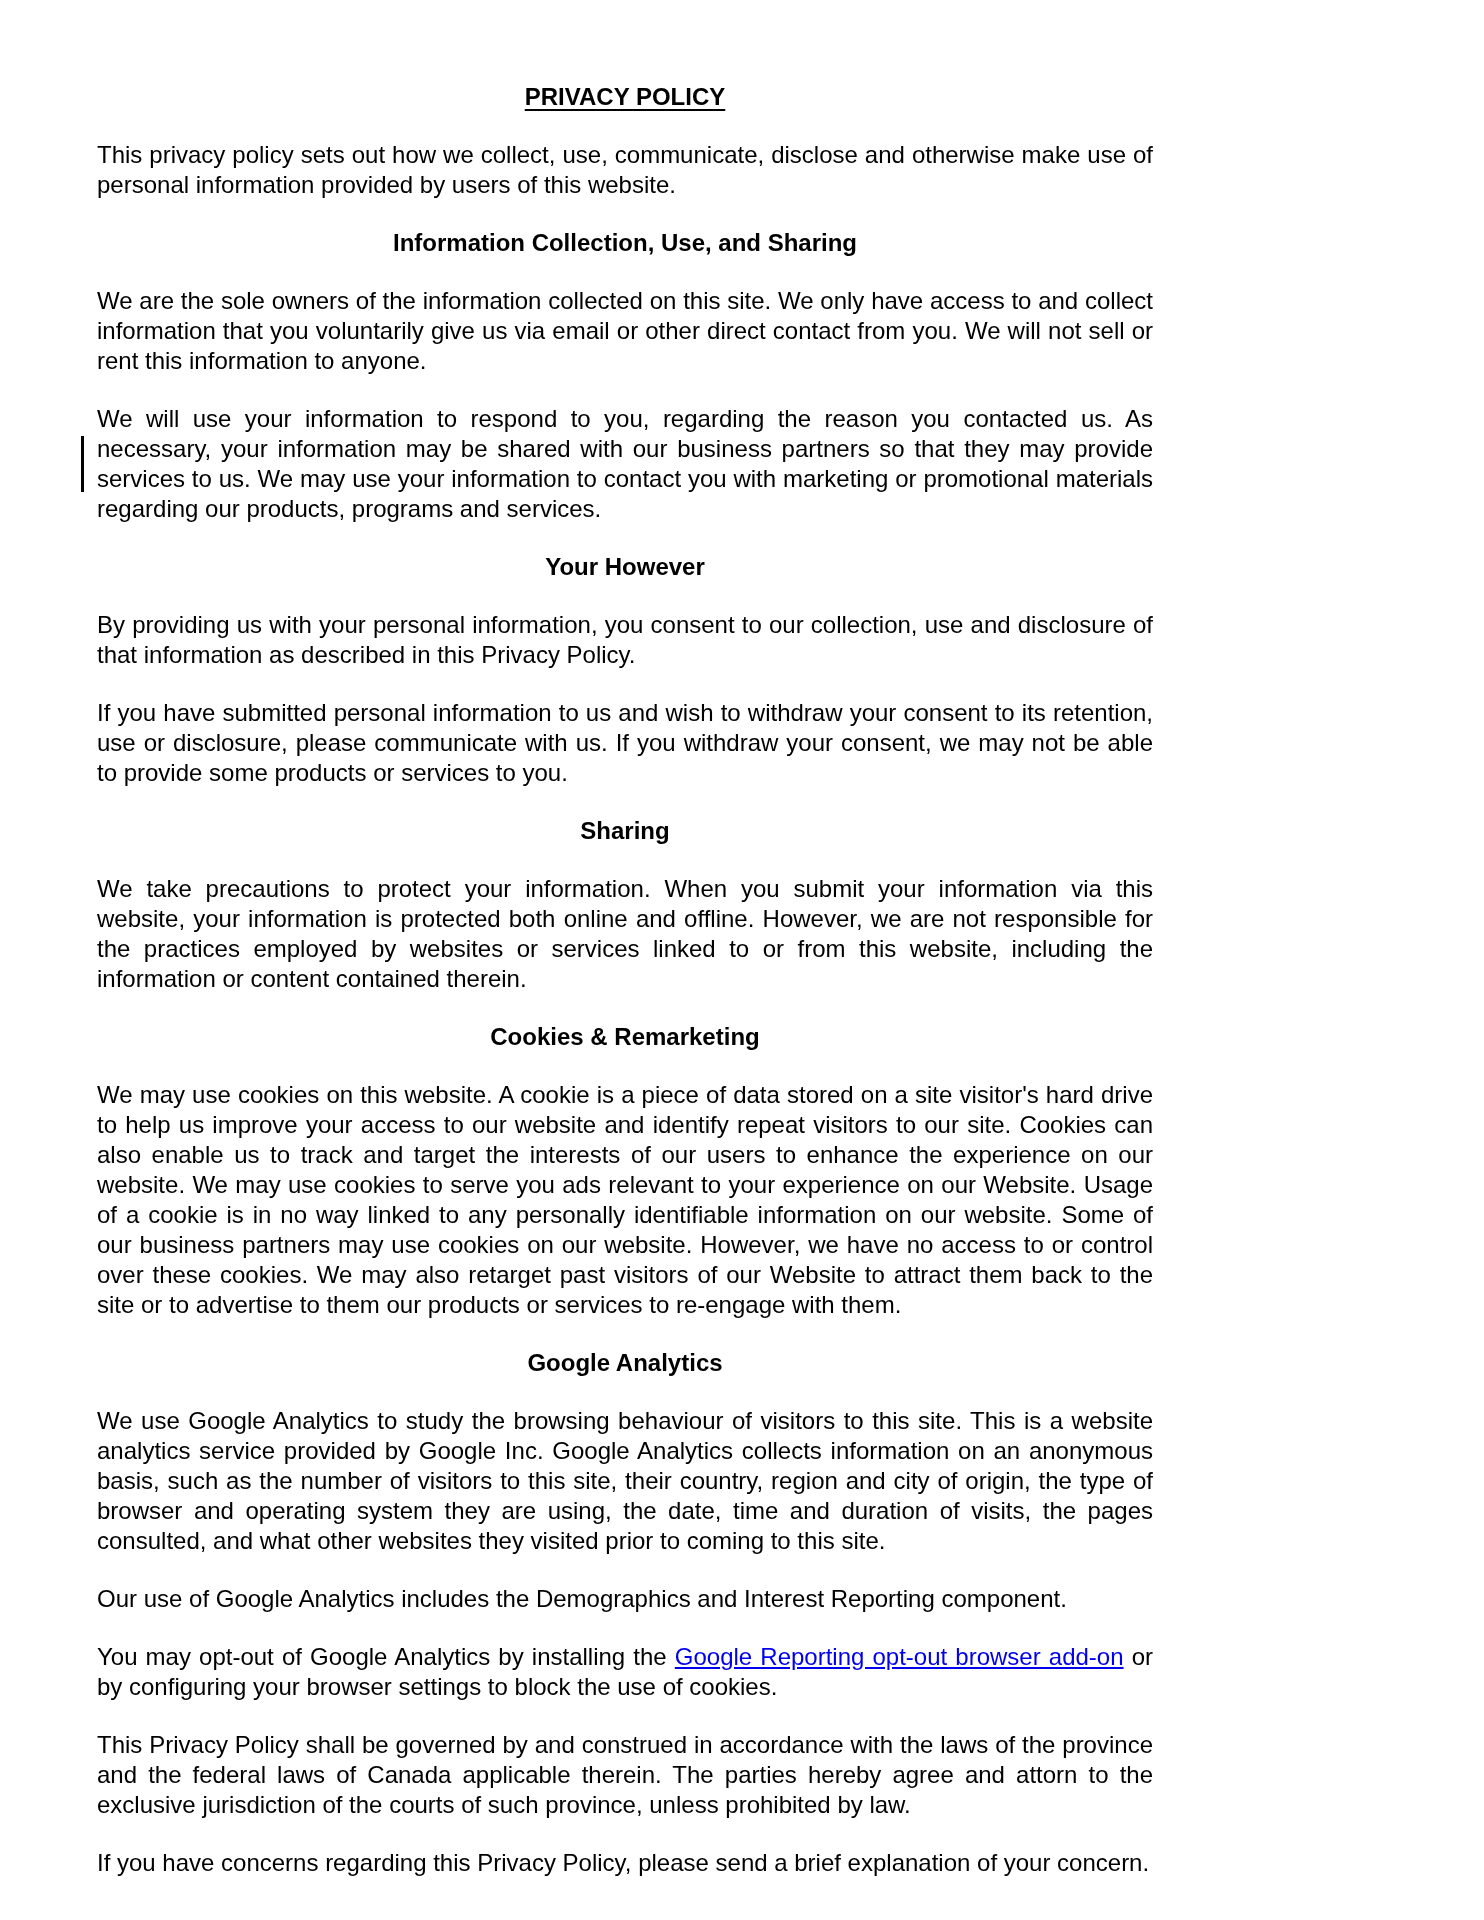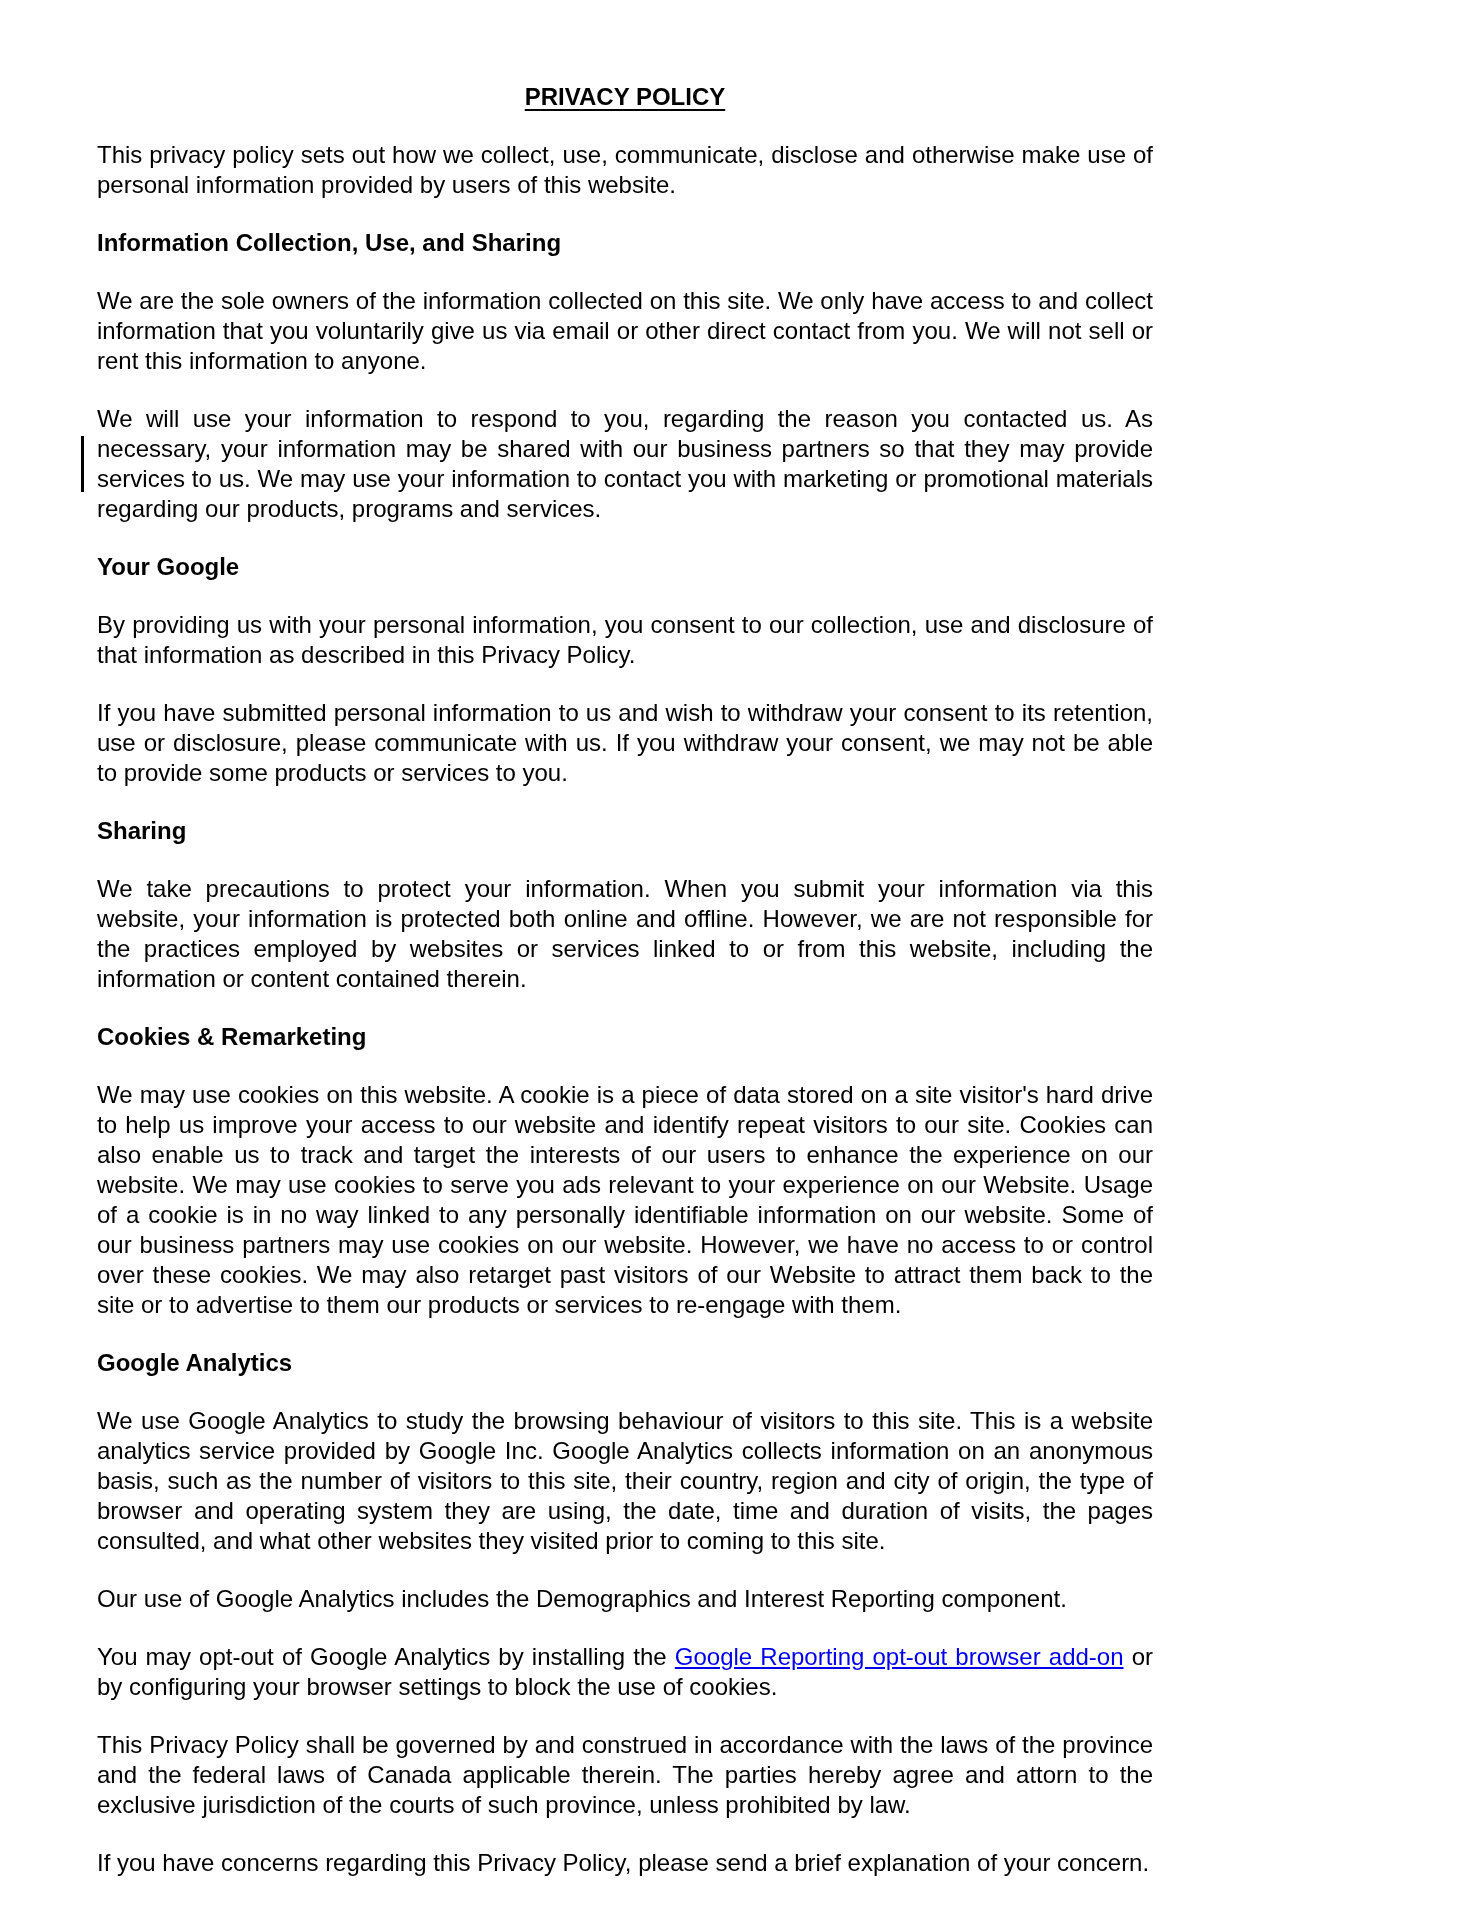--- a/index.html
+++ b/index.html
@@ -30,21 +30,21 @@
   }
   .doc-title {
     margin-top: 0 !important;
     text-align: center;
     font-weight: bold;
     text-decoration: underline;
     text-underline-offset: 4px;
   }
   .section-heading {
     font-weight: bold;
-    text-align: left;
+    text-align: center;
   }
   .para {
     text-align: justify;
   }
   a.doc-link {
     color: var(--link, #0000ee);
     text-decoration: underline;
     cursor: pointer;
   }
   .change-bar {
@@ -66,21 +66,21 @@
   <div class="content">
 
     <h1 class="doc-title">PRIVACY POLICY</h1>
 
     <p class="para">This privacy policy sets out how we collect, use, communicate, disclose and otherwise make use of personal information provided by users of this website.</p>
 
     <h2 class="section-heading">Information Collection, Use, and Sharing</h2>
     <p class="para">We are the sole owners of the information collected on this site. We only have access to and collect information that you voluntarily give us via email or other direct contact from you. We will not sell or rent this information to anyone.</p>
     <p class="para">We will use your information to respond to you, regarding the reason you contacted us. As necessary, your information may be shared with our business partners so that they may provide services to us. We may use your information to contact you with marketing or promotional materials regarding our products, programs and services.</p>
 
-    <h2 class="section-heading">Your Google</h2>
+    <h2 class="section-heading">Your However</h2>
     <p class="para">By providing us with your personal information, you consent to our collection, use and disclosure of that information as described in this Privacy Policy.</p>
     <p class="para">If you have submitted personal information to us and wish to withdraw your consent to its retention, use or disclosure, please communicate with us. If you withdraw your consent, we may not be able to provide some products or services to you.</p>
 
     <h2 class="section-heading">Sharing</h2>
     <p class="para">We take precautions to protect your information. When you submit your information via this website, your information is protected both online and offline. However, we are not responsible for the practices employed by websites or services linked to or from this website, including the information or content contained therein.</p>
 
     <h2 class="section-heading">Cookies &amp; Remarketing</h2>
     <p class="para">We may use cookies on this website. A cookie is a piece of data stored on a site visitor's hard drive to help us improve your access to our website and identify repeat visitors to our site. Cookies can also enable us to track and target the interests of our users to enhance the experience on our website. We may use cookies to serve you ads relevant to your experience on our Website. Usage of a cookie is in no way linked to any personally identifiable information on our website. Some of our business partners may use cookies on our website. However, we have no access to or control over these cookies. We may also retarget past visitors of our Website to attract them back to the site or to advertise to them our products or services to re-engage with them.</p>
 
     <h2 class="section-heading">Google Analytics</h2>

